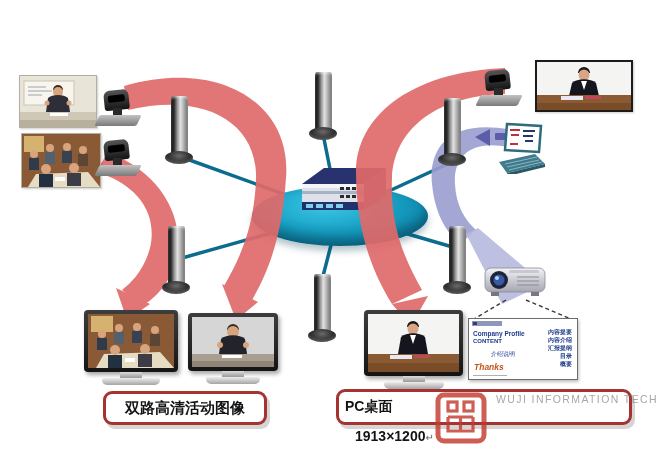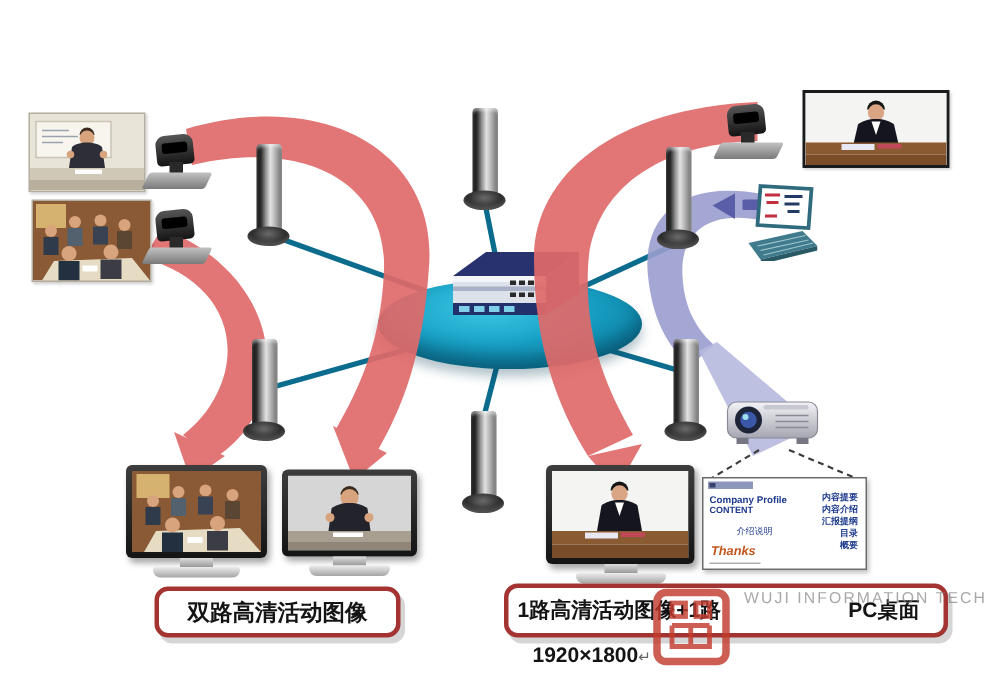--- a/index.html
+++ b/index.html
@@ -336,25 +336,24 @@
       <div>概要</div>
     </div>
     <div class="sl-thanks">Thanks</div>
     <div class="sl-foot"></div>
   </div>
 
   <div class="abs tag" id="tag-left">
     <span>双路高清活动图像</span>
   </div>
   <div class="abs tag" id="tag-right">
-    <span>1路高清活动图像+1路</span>
     <span>PC桌面</span>
   </div>
   <div class="abs res">
-    <span>1920×1800</span><span class="mark">↵</span>
+    <span>1913×1200</span><span class="mark">↵</span>
   </div>
 
   <div class="abs" id="watermark">
     <svg width="52" height="52" viewBox="0 0 52 52">
       <rect x="3" y="3" width="46" height="46" rx="6" fill="none" stroke="#c23b2e" stroke-width="5"></rect>
       <g stroke="#c23b2e" stroke-width="3.2" fill="none">
         <rect x="13" y="10" width="9" height="9"></rect>
         <rect x="29" y="10" width="9" height="9"></rect>
         <path d="M13,25 h25 M13,25 v14 h25 v-14 M25.5,25 v14"></path>
       </g>

